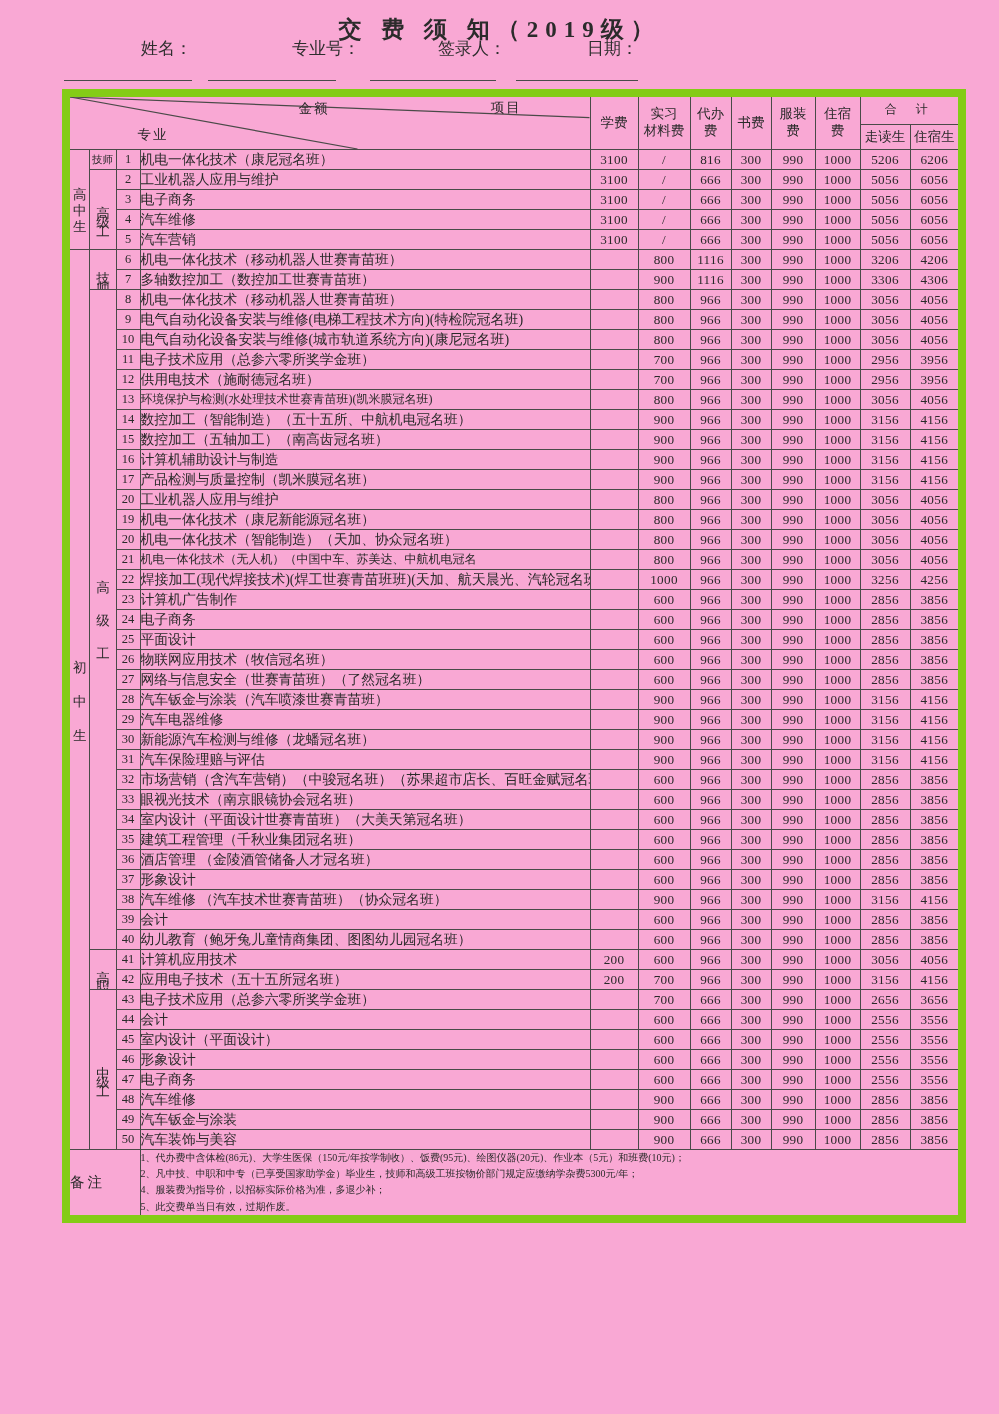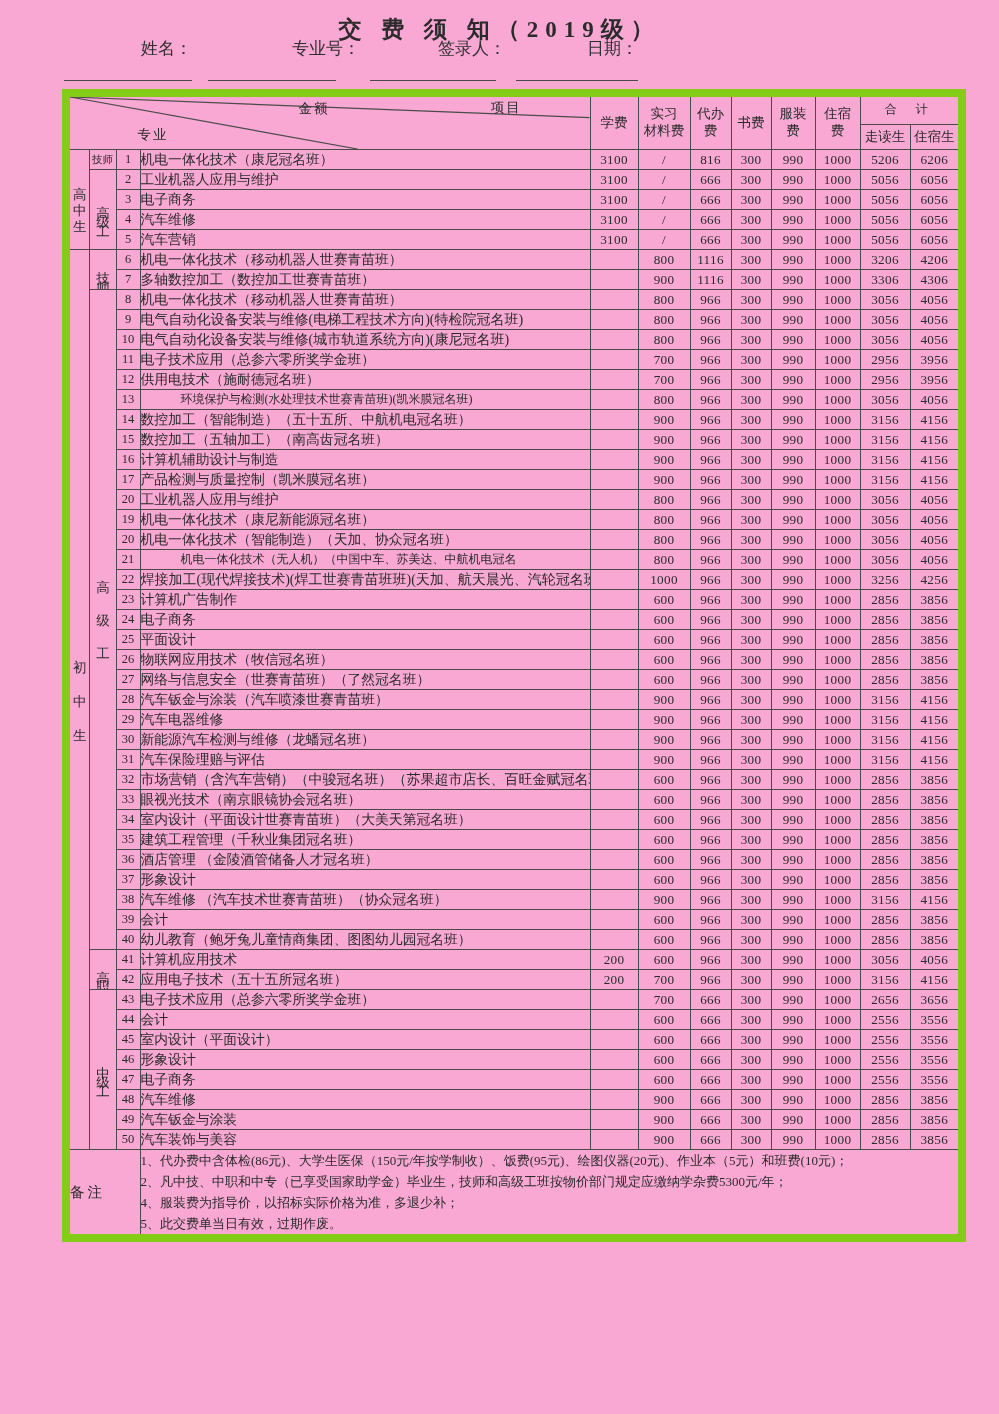--- a/index.html
+++ b/index.html
@@ -41,36 +41,36 @@
   td.corner{position:relative;}
   .corner svg{position:absolute;inset:0;width:100%;height:100%;}
   .corner .lbl{position:absolute;font-size:13.5px;letter-spacing:2px;color:#2a2a2a;}
   .lbl-amount{left:44%;top:3px;}
   .lbl-item{left:81%;top:2px;}
   .lbl-major{left:13%;bottom:5px;}
   
   tbody tr.datarow{height:20px;}
   td.num{text-align:center;font-size:12.5px;color:#333;}
   td.major{font-size:13.8px;padding-left:4px;white-space:nowrap;}
-  td.major.sm{font-size:12px;padding-left:40px;}
+  td.major.sm{font-size:12px;}
   td.major.xs{font-size:14px;}
   td.fee-val{text-align:center;font-size:13.2px;letter-spacing:.3px;}
   
   td.group{
     writing-mode:vertical-lr;text-orientation:upright;
     text-align:center;vertical-align:middle;
     font-size:13.5px;letter-spacing:10px;color:#2e2e2e;
   }
   td.group.spread{letter-spacing:34px;}
   td.group.wide{letter-spacing:16px;}
   td.group.horiz{writing-mode:horizontal-tb;font-size:10.5px;letter-spacing:0;text-align:center;}
   
   td.remark-label{text-align:left;font-size:14.5px;letter-spacing:3px;}
   td.remark-body{padding:5px 8px 6px 8px;}
-  .remark-line{font-size:13px;line-height:1.62;color:#2b2b2b;font-family:Liberation Serif, serif;}
+  .remark-line{font-size:10px;line-height:1.62;color:#2b2b2b;font-family:Liberation Serif, serif;}
 </style>
 </head>
 <body>
 
 <div class="page">
 
   <div class="doc-title">交 费 须 知（2019级）</div>
 
   <div class="fields">
     <span class="field f1">

